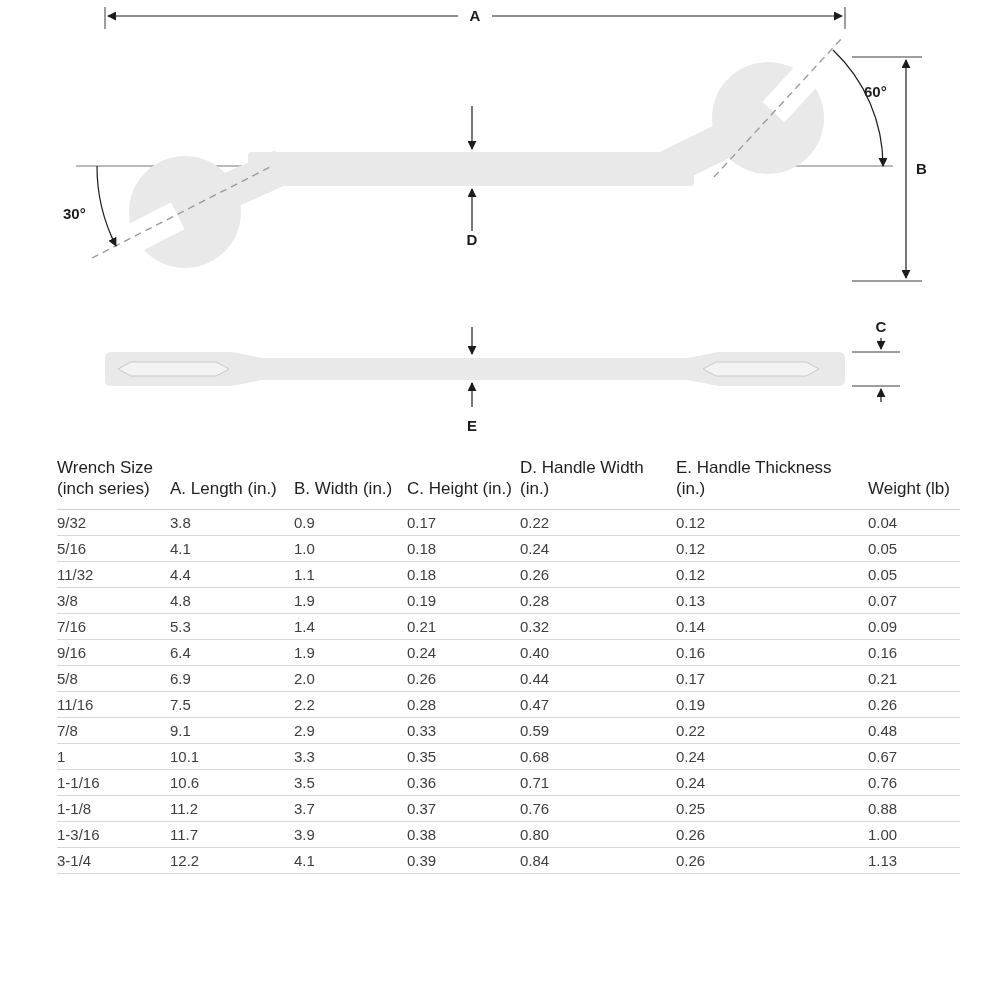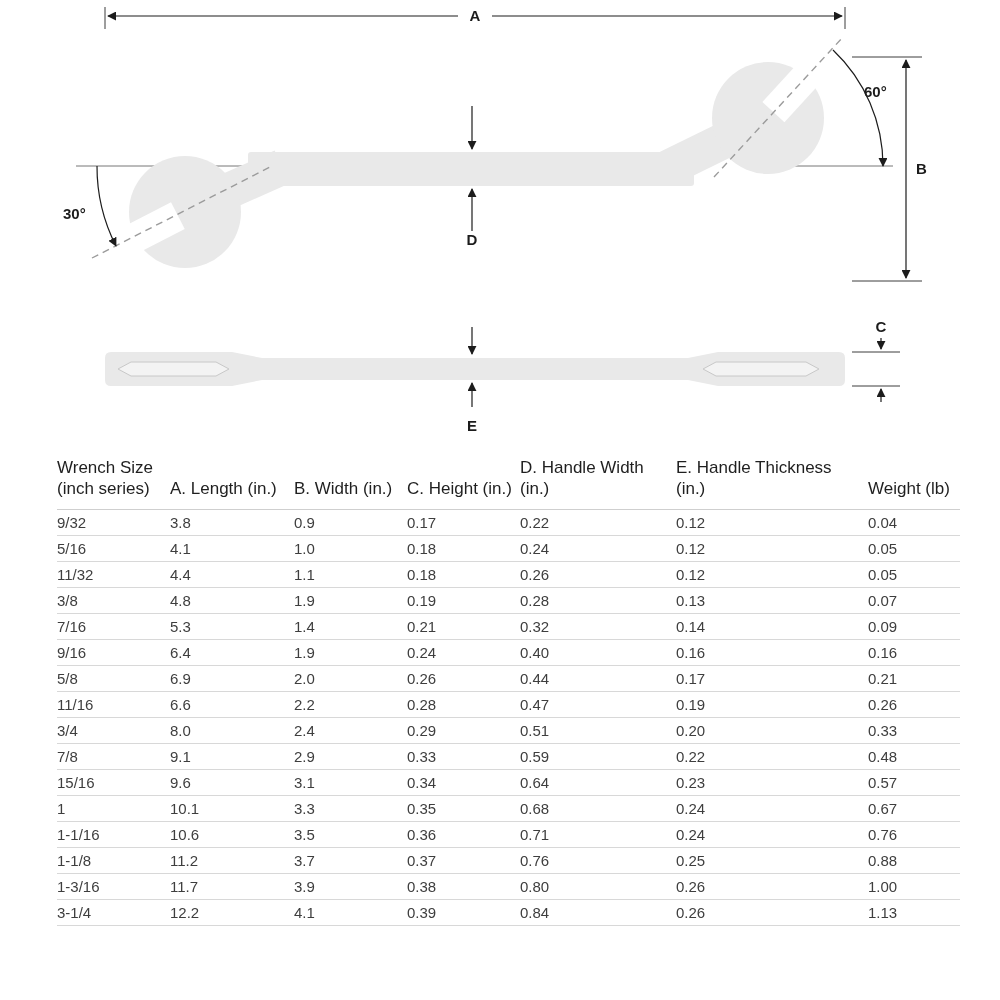--- a/index.html
+++ b/index.html
@@ -197,55 +197,37 @@
           <td>5/8</td>
           <td>6.9</td>
           <td>2.0</td>
           <td>0.26</td>
           <td>0.44</td>
           <td>0.17</td>
           <td>0.21</td>
         </tr>
         <tr>
           <td>11/16</td>
-          <td>6.6</td>
+          <td>7.5</td>
           <td>2.2</td>
           <td>0.28</td>
           <td>0.47</td>
           <td>0.19</td>
           <td>0.26</td>
-        </tr>
-        <tr>
-          <td>3/4</td>
-          <td>8.0</td>
-          <td>2.4</td>
-          <td>0.29</td>
-          <td>0.51</td>
-          <td>0.20</td>
-          <td>0.33</td>
         </tr>
         <tr>
           <td>7/8</td>
           <td>9.1</td>
           <td>2.9</td>
           <td>0.33</td>
           <td>0.59</td>
           <td>0.22</td>
           <td>0.48</td>
         </tr>
         <tr>
-          <td>15/16</td>
-          <td>9.6</td>
-          <td>3.1</td>
-          <td>0.34</td>
-          <td>0.64</td>
-          <td>0.23</td>
-          <td>0.57</td>
-        </tr>
-        <tr>
           <td>1</td>
           <td>10.1</td>
           <td>3.3</td>
           <td>0.35</td>
           <td>0.68</td>
           <td>0.24</td>
           <td>0.67</td>
         </tr>
         <tr>
           <td>1-1/16</td>

